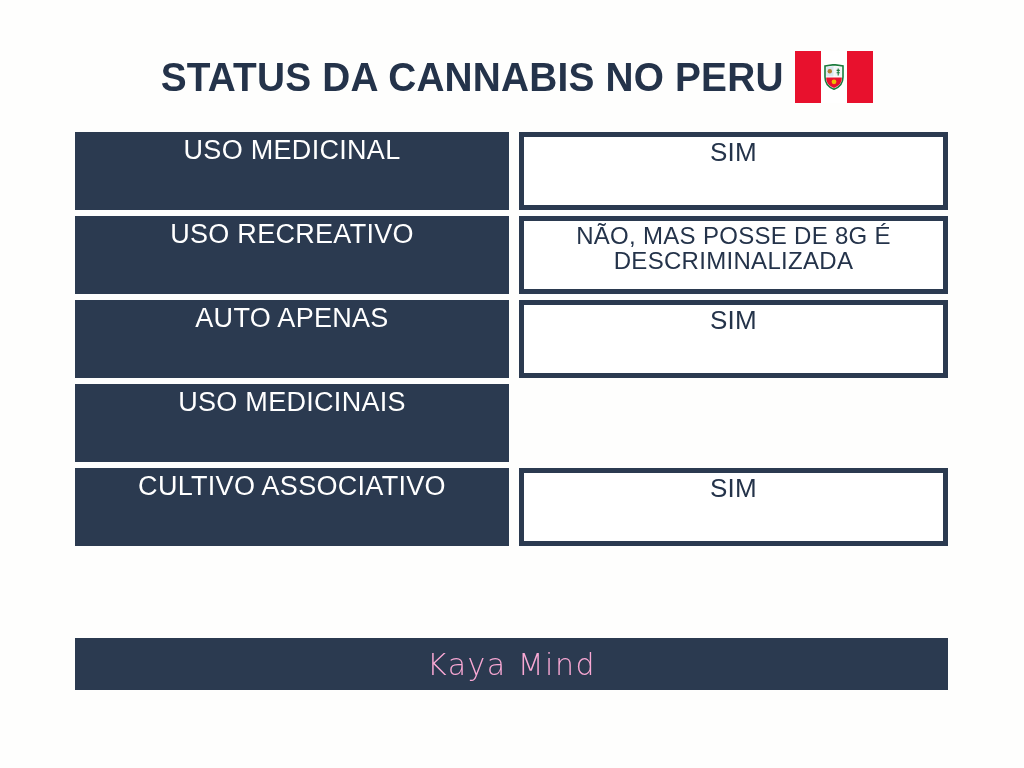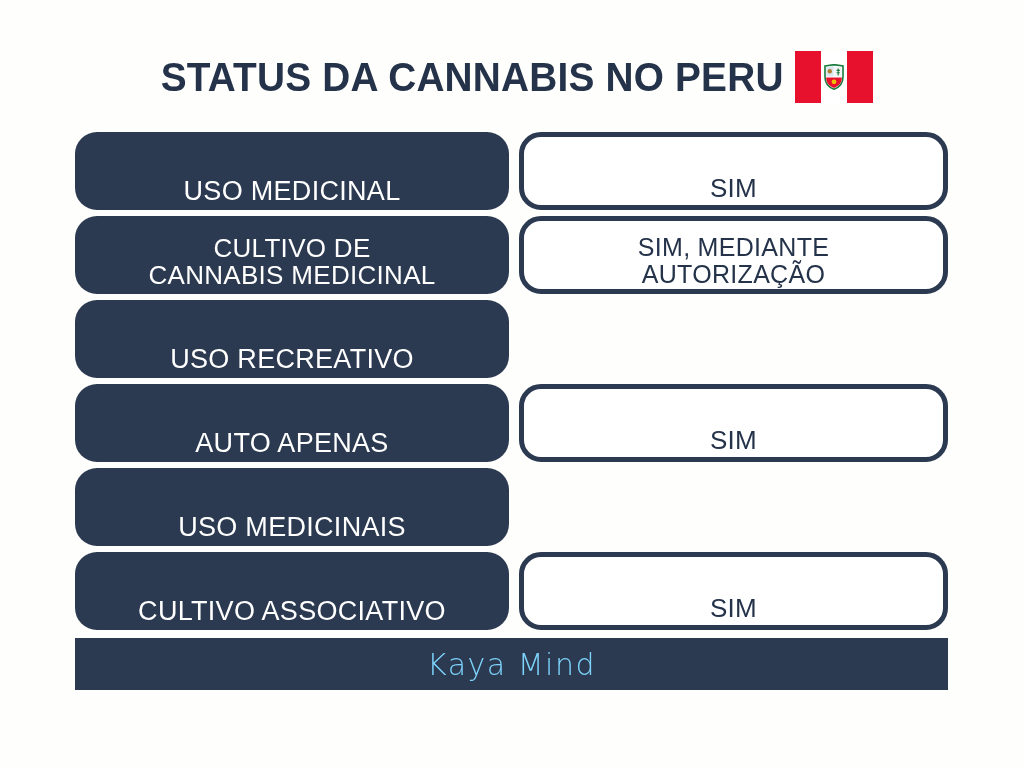--- a/index.html
+++ b/index.html
@@ -77,24 +77,23 @@
   }
   .row {
     display: flex;
     flex-direction: row;
     height: 78px;
     margin-bottom: 6px;
   }
   .cell {
     box-sizing: border-box;
     display: flex;
-    align-items: flex-end;
+    align-items: flex-start;
     justify-content: center;
     text-align: center;
-    border-radius: 22px;
   }
   .cell-label {
     width: 434px;
     background: #2b3a50;
     color: #ffffff;
     margin-right: 10px;
     padding: 4px 10px;
   }
   .cell-value {
     width: 429px;
@@ -129,21 +128,21 @@
     height: 52px;
     background: #2b3a50;
     display: flex;
     align-items: center;
     justify-content: center;
   }
   .brand {
     font-family: "DejaVu Sans", sans-serif;
     font-weight: 300;
     font-size: 30px;
-    color: #7dd3fc;
+    color: #f9a8d4;
     letter-spacing: 1.5px;
   }
 </style>
 </head>
 <body>
 
 <div id="infographic">
 
   <div class="header">
     <div class="title">STATUS DA CANNABIS NO PERU</div>
@@ -167,34 +166,28 @@
 
     <div class="row" data-row="0">
       <div class="cell cell-label">
         <span class="cell-text">USO MEDICINAL</span>
       </div>
       <div class="cell cell-value">
         <span class="cell-text">SIM</span>
       </div>
     </div>
 
-    <div class="row two-line" data-row="1">
-      <div class="cell cell-label">
-        <span class="cell-text">CULTIVO DE
-CANNABIS MEDICINAL</span>
-      </div>
-      <div class="cell cell-value">
-        <span class="cell-text">SIM, MEDIANTE
-AUTORIZAÇÃO</span>
-      </div>
-    </div>
 
     <div class="row" data-row="2">
       <div class="cell cell-label">
         <span class="cell-text">USO RECREATIVO</span>
+      </div>
+      <div class="cell cell-value">
+        <span class="cell-text">NÃO, MAS POSSE DE 8G É
+DESCRIMINALIZADA</span>
       </div>
     </div>
 
     <div class="row" data-row="3">
       <div class="cell cell-label">
         <span class="cell-text">AUTO APENAS</span>
       </div>
       <div class="cell cell-value">
         <span class="cell-text">SIM</span>
       </div>

